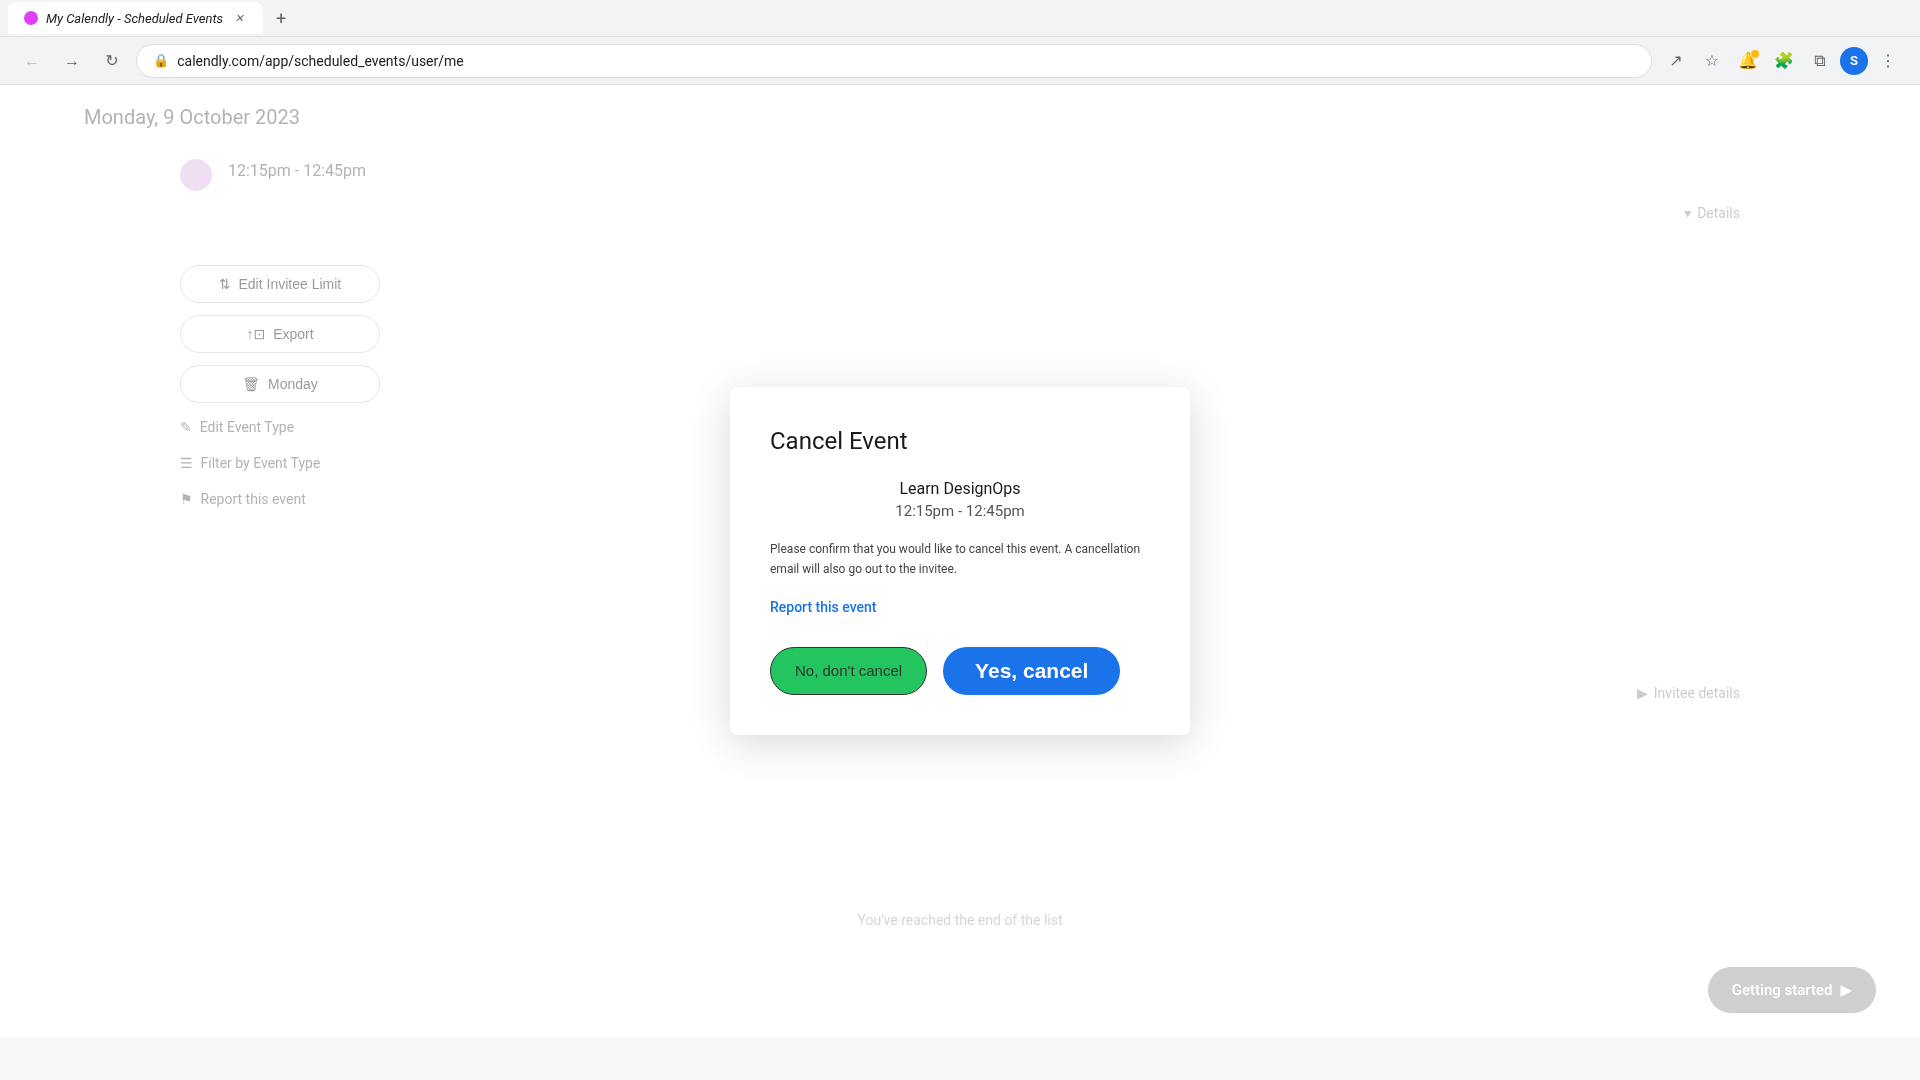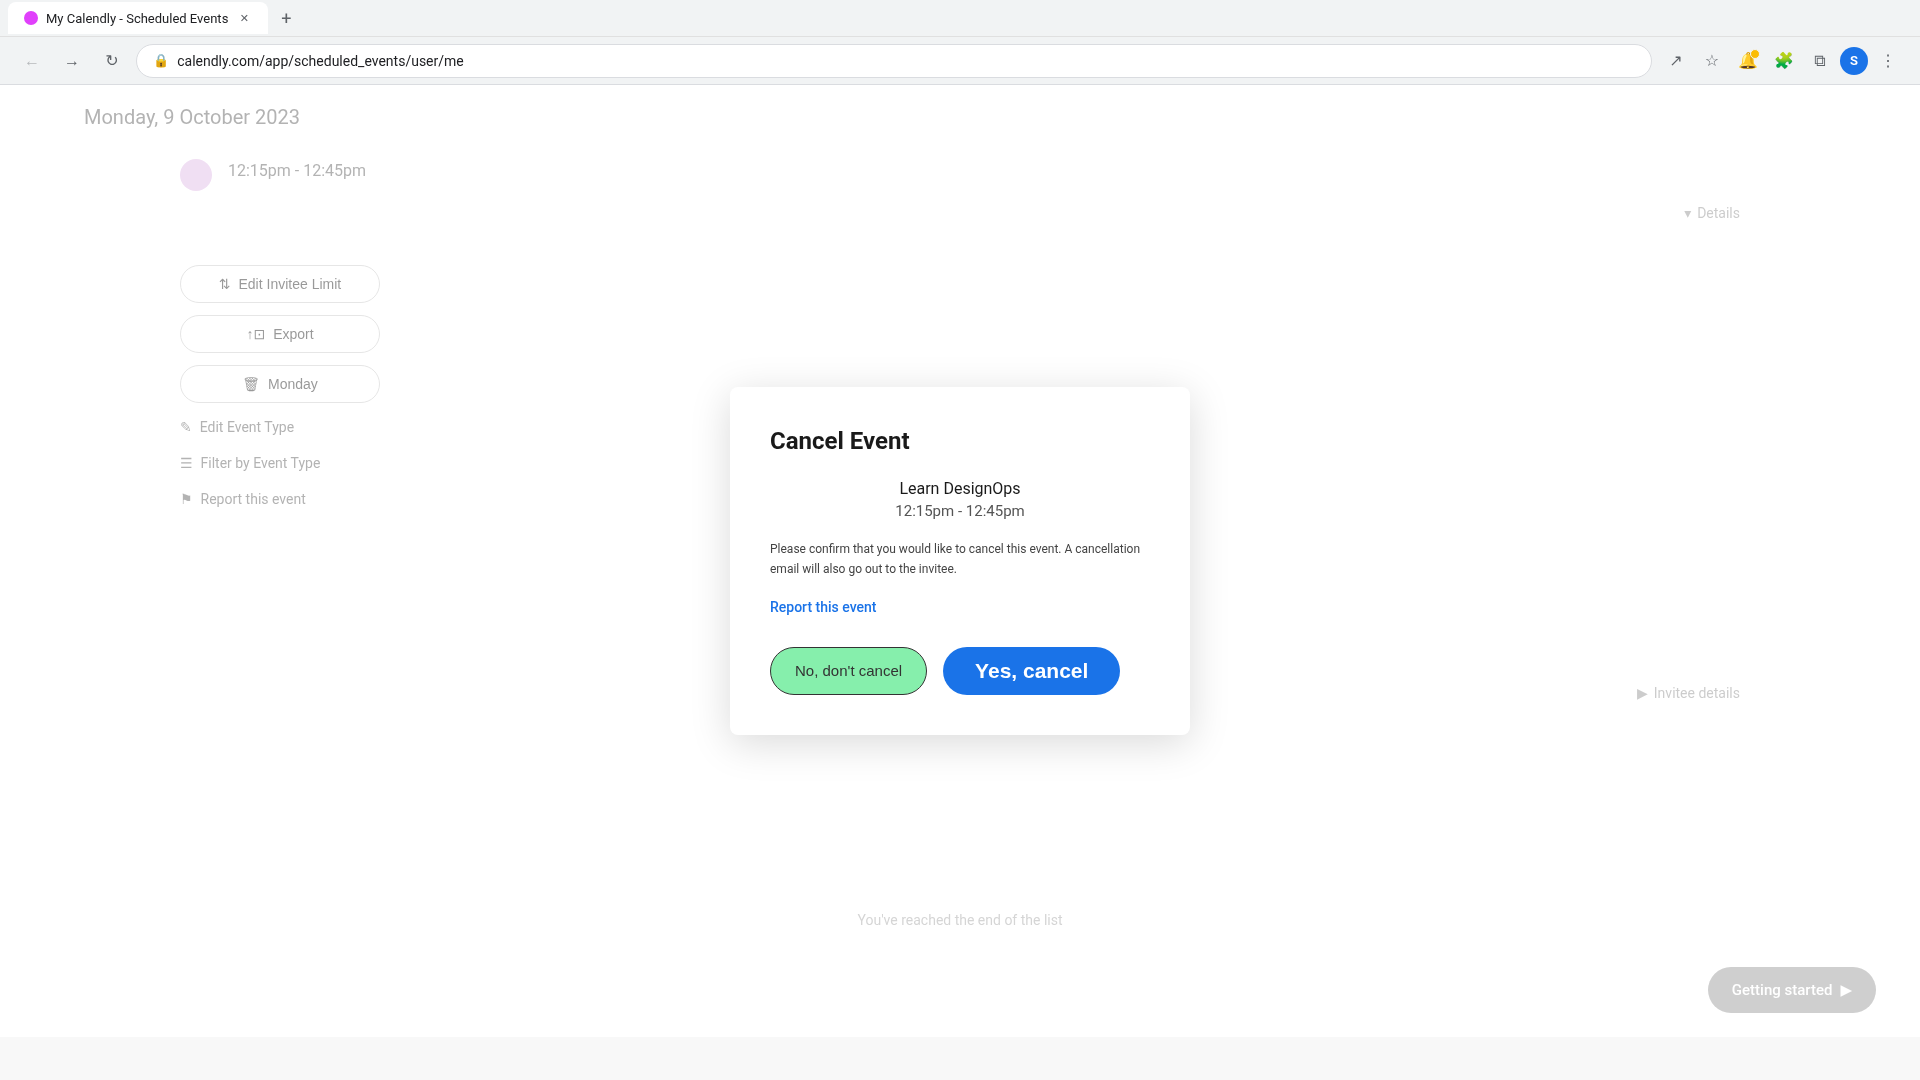--- a/index.html
+++ b/index.html
@@ -31,20 +31,21 @@
       display: flex;
       align-items: center;
       background: #ffffff;
       border-radius: 8px 8px 0 0;
       padding: 0 16px;
       height: 32px;
       min-width: 240px;
       font-size: 13px;
       color: #202124;
       gap: 8px;
+      font-style: italic;
     }
 
     .tab-favicon {
       width: 14px;
       height: 14px;
       background: #e040fb;
       border-radius: 50%;
       display: inline-block;
     }
 
@@ -262,21 +263,21 @@
       background: white;
       border-radius: 8px;
       padding: 40px;
       width: 460px;
       box-shadow: 0 8px 40px rgba(0,0,0,0.15);
       position: relative;
     }
 
     .modal-title {
       font-size: 24px;
-      font-weight: 700;
+      font-weight: 400;
       color: #1a1a1a;
       margin-bottom: 24px;
     }
 
     .modal-event-name {
       text-align: center;
       font-size: 16px;
       font-weight: 400;
       color: #1a1a1a;
       margin-bottom: 4px;
@@ -330,21 +331,21 @@
       justify-content: flex-start;
     }
 
     .btn-no-cancel {
       border: 1.5px solid #333;
       border-radius: 24px;
       padding: 12px 24px;
       font-size: 15px;
       font-weight: 500;
       color: #333;
-      background: #86efac;
+      background: #22c55e;
       cursor: pointer;
     }
 
     .btn-yes-cancel {
       border: none;
       border-radius: 24px;
       padding: 12px 32px;
       font-size: 21px;
       font-weight: 600;
       color: white;

